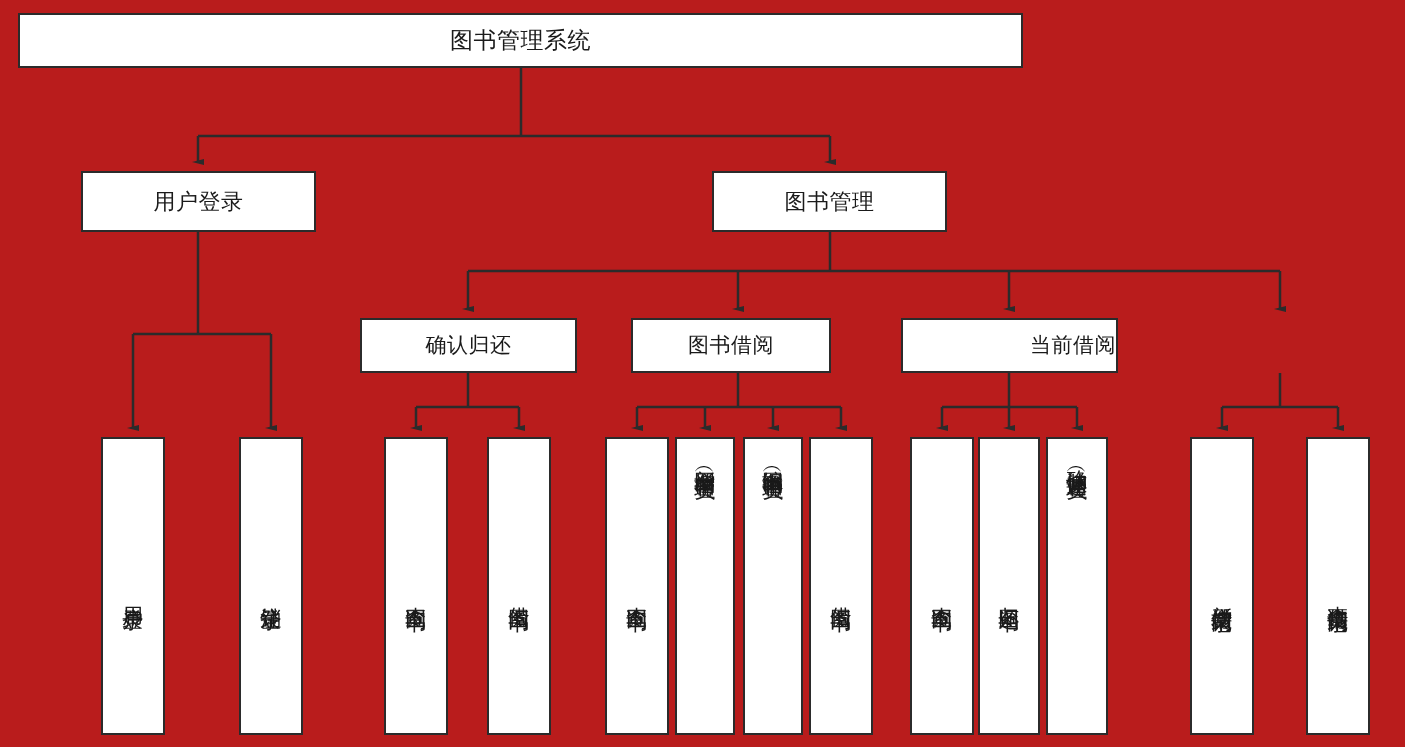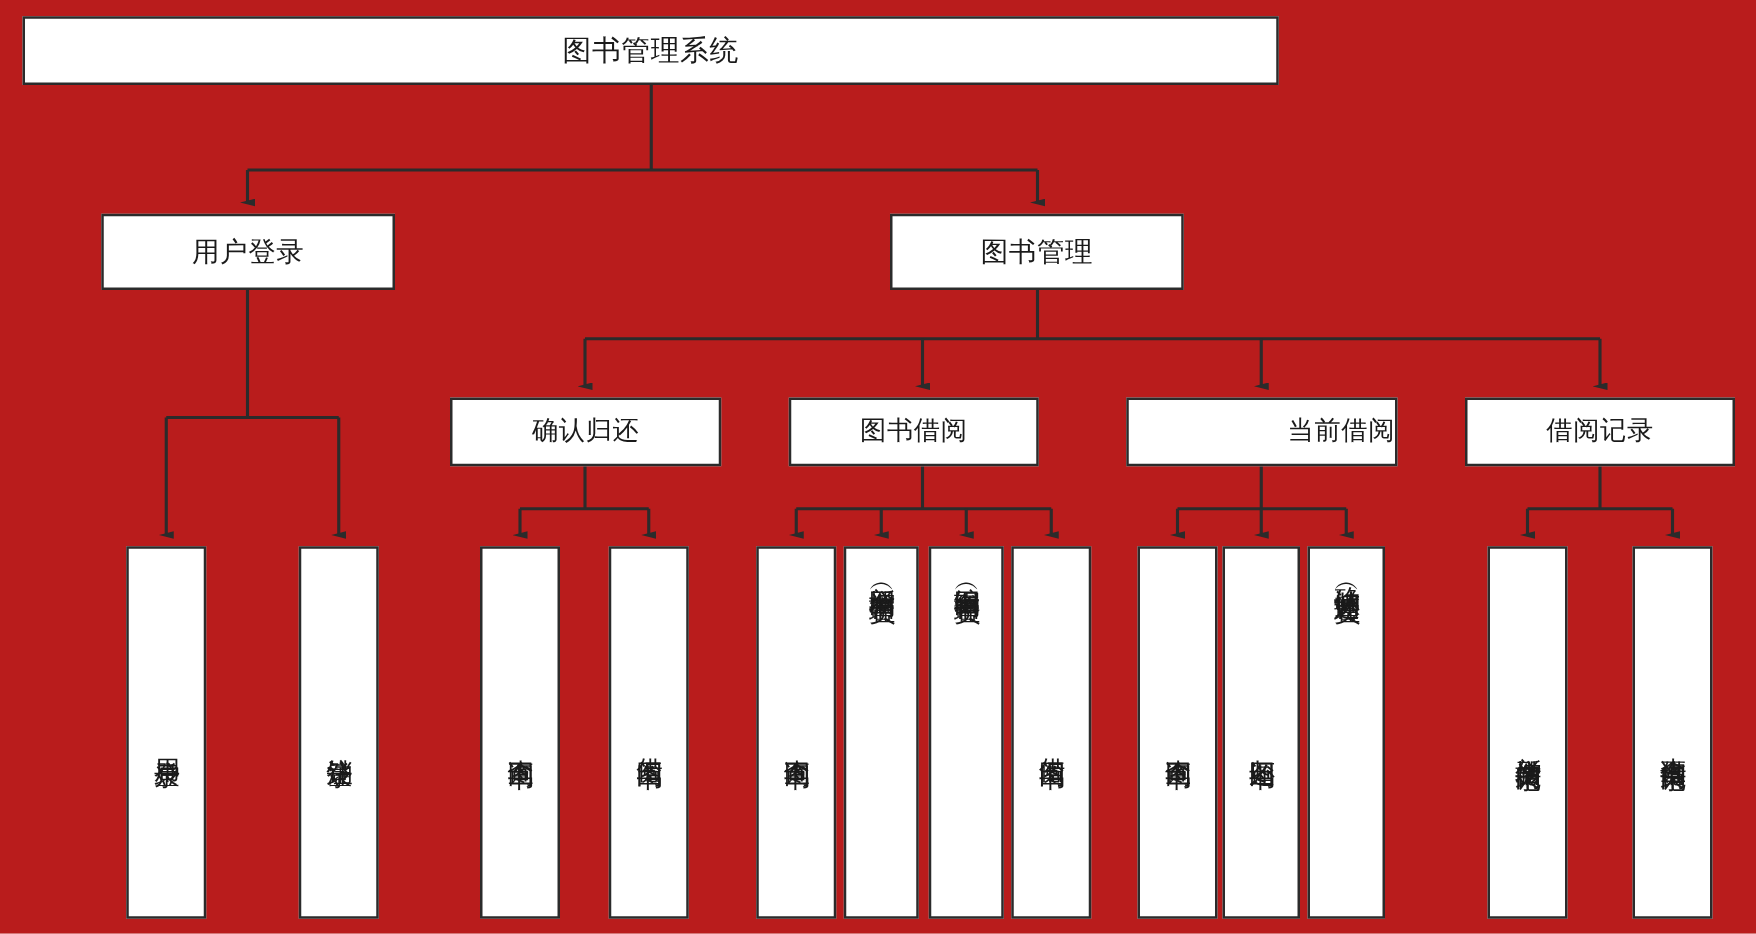--- a/index.html
+++ b/index.html
@@ -143,23 +143,20 @@
 
   <div class="node lvl3" style="left:360px; top:318px; width:217px; height:55px;">
     <span class="label">确认归还</span>
   </div>
   <div class="node lvl3" style="left:631px; top:318px; width:200px; height:55px;">
     <span class="label">图书借阅</span>
   </div>
   <div class="node lvl3" style="left:901px; top:318px; width:217px; height:55px;justify-content:flex-end;">
     <span class="label">当前借阅</span>
   </div>
-  <div class="node lvl3" style="left:1172px; top:318px; width:216px; height:55px;">
-    <span class="label">借阅记录</span>
-  </div>
 
   <div class="node leaf mid" style="left:101px; top:437px; width:64px; height:298px;">
     <span class="label">用户登录</span>
   </div>
   <div class="node leaf mid" style="left:239px; top:437px; width:64px; height:298px;">
     <span class="label">注销登录</span>
   </div>
 
   <div class="node leaf mid" style="left:384px; top:437px; width:64px; height:298px;">
     <span class="label">查询图书</span>

